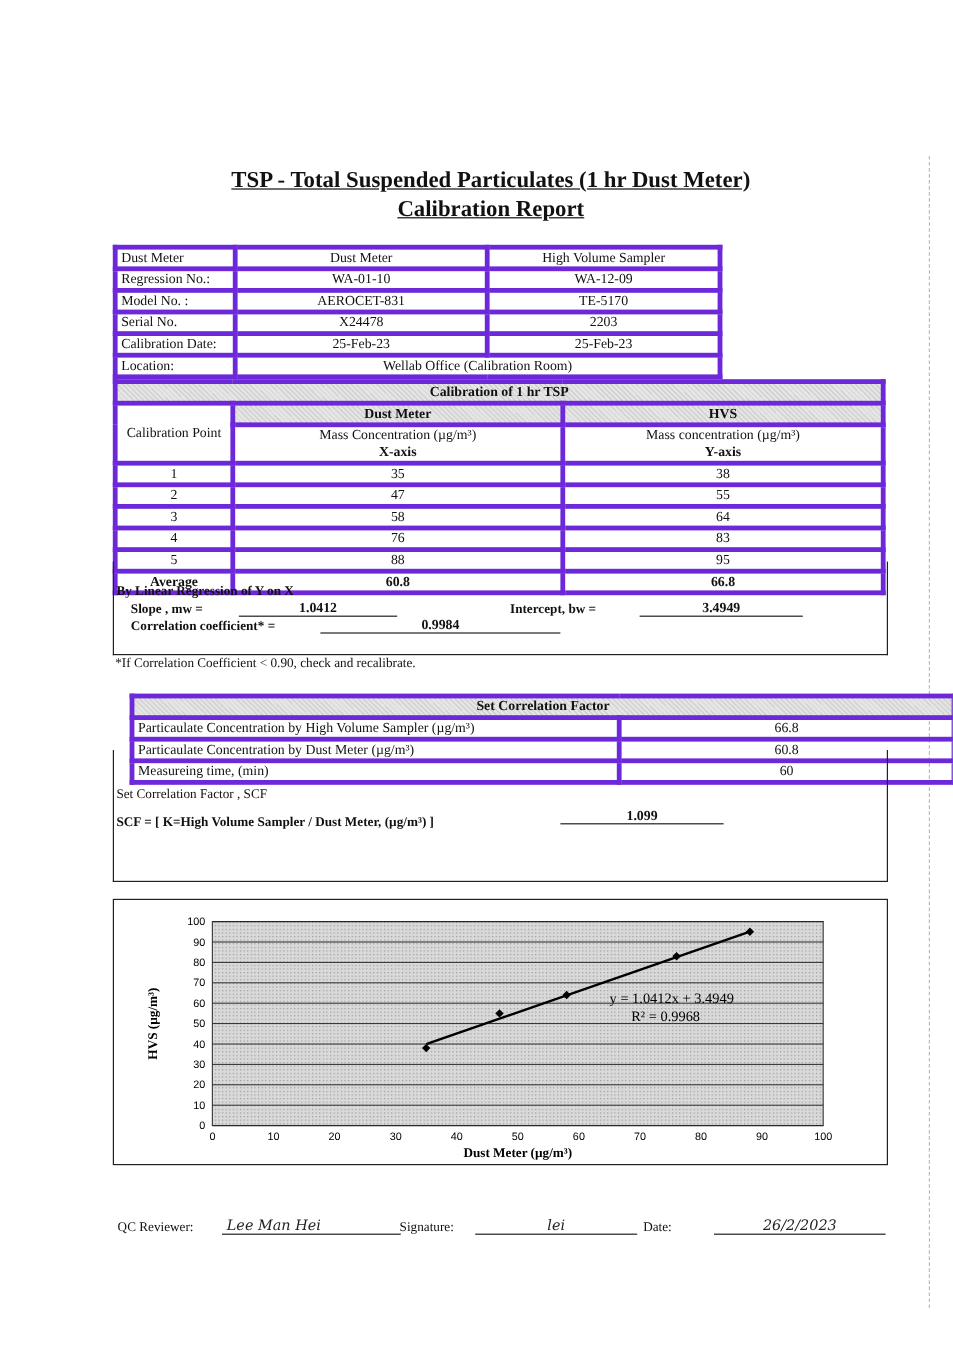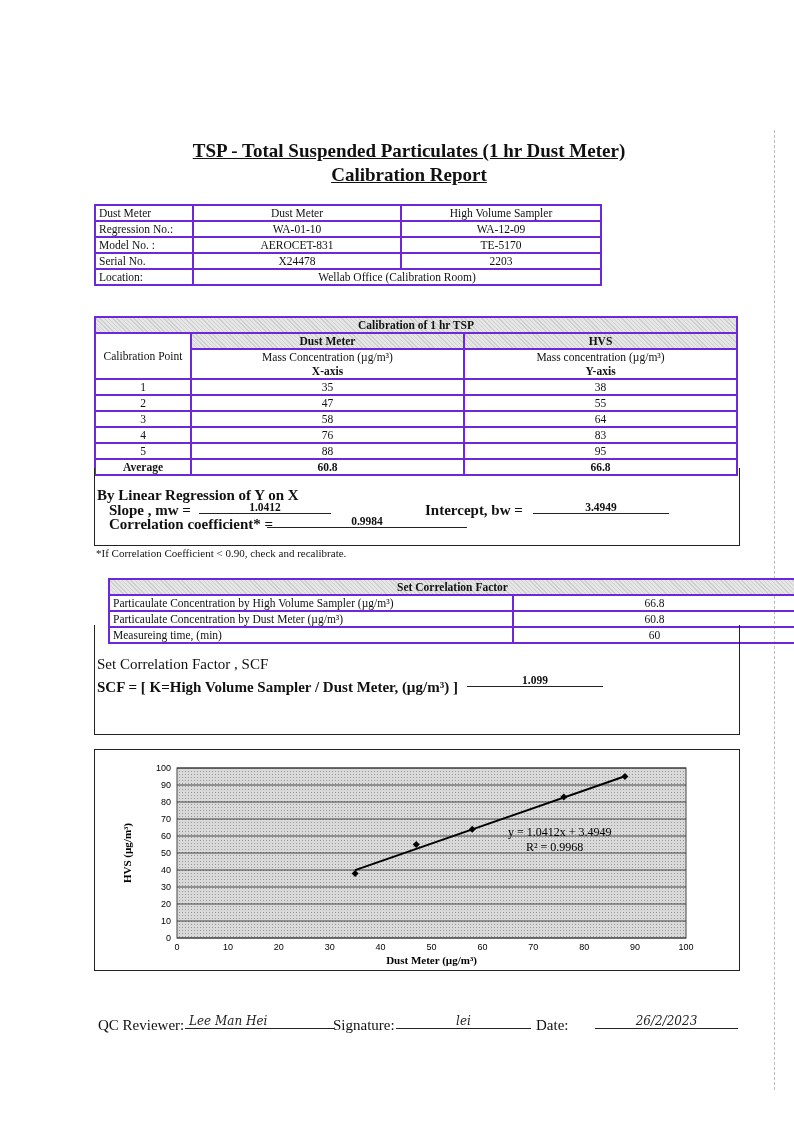--- a/index.html
+++ b/index.html
@@ -1,24 +1,24 @@
 <!DOCTYPE html>
 <html><head>
 <meta charset="utf-8">
 <style>
   html, body { margin: 0; padding: 0; background: #ffffff; }
   body { width: 794px; height: 1123px; position: relative; overflow: hidden; font-family: "Liberation Serif", serif; color: #111; }
   .title { position: absolute; left: 0; width: 794px; text-align: center; font-weight: bold; text-decoration: underline; font-size: 19px; padding-left: 12px; }
   table { border-collapse: collapse; position: absolute; font-family: "Liberation Serif", serif; }
-  td { border: 2px solid #6d28d9; padding: 0 3px; font-size: 11.5px; height: 14px; line-height: 14px; }
+  td { border: 4px solid #6d28d9; padding: 0 3px; font-size: 11.5px; height: 14px; line-height: 14px; }
   .c { text-align: center; }
   .b { font-weight: bold; }
   .shade { background: repeating-linear-gradient(45deg, #cfcfcf 0 1px, #e6e6e6 1px 3px); }
   .box { position: absolute; border: 1px solid #222; }
-  .txt { position: absolute; font-size: 15px; white-space: nowrap; }
+  .txt { position: absolute; font-size: 11px; white-space: nowrap; }
   .uline { position: absolute; border-bottom: 1px solid #222; text-align: center; font-size: 11.5px; font-weight: bold; }
   .hand { font-family: "DejaVu Serif", serif; font-style: italic; font-size: 12px; color: #222; }
   .edge { position: absolute; right: 18px; top: 130px; width: 1px; height: 960px; border-left: 1px dashed #bbb; }
 </style>
 </head>
 <body>
 
 <div class="edge"></div>
 
 <div class="title" style="top:140px;">TSP - Total Suspended Particulates (1 hr Dust Meter)</div>
@@ -38,20 +38,25 @@
       </tr>
       <tr>
         <td style="width:90px;">Model No. :</td>
         <td class="c" style="width:200px;">AEROCET-831</td>
         <td class="c">TE-5170</td>
       </tr>
       <tr>
         <td style="width:90px;">Serial No.</td>
         <td class="c" style="width:200px;">X24478</td>
         <td class="c">2203</td>
+      </tr>
+      <tr>
+        <td style="width:90px;">Calibration Date:</td>
+        <td class="c" style="width:200px;">25-Feb-23</td>
+        <td class="c">25-Feb-23</td>
       </tr>
     </tbody>
   <tbody>
       <tr>
     <td style="width:90px;">Location:</td>
     <td colspan="2" class="c">Wellab Office (Calibration Room)</td>
   </tr>
 </tbody>
   </table>
 

